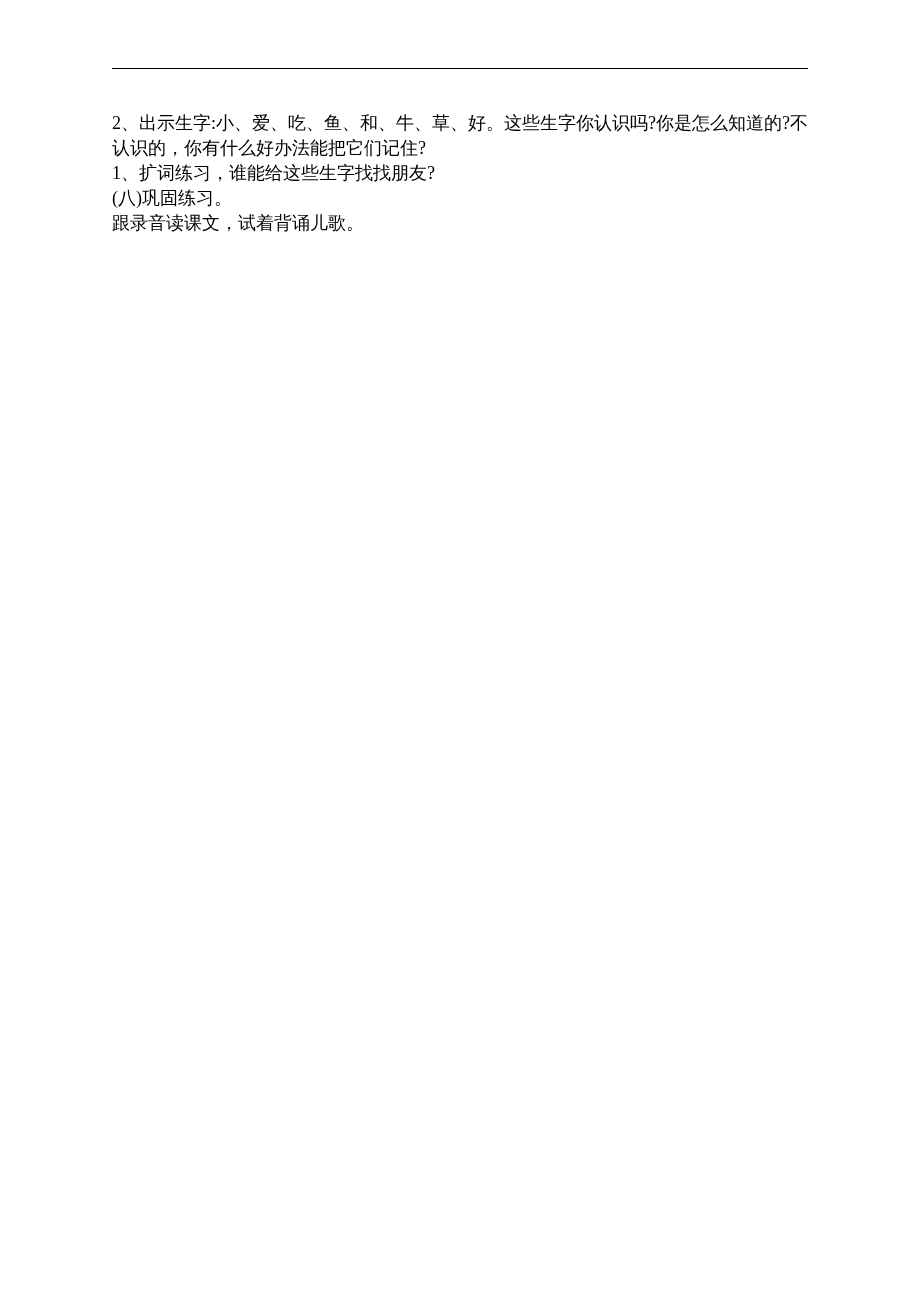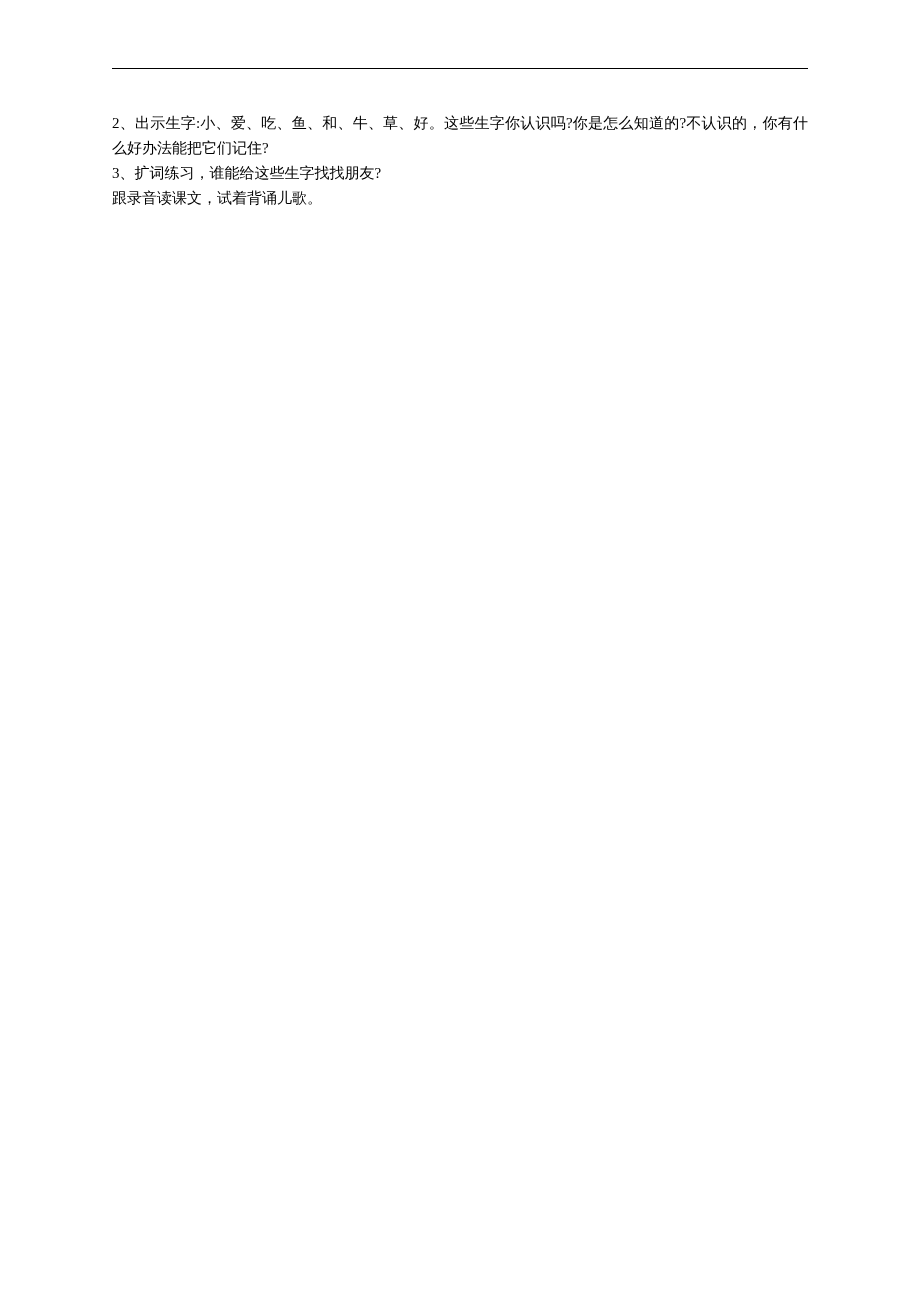--- a/index.html
+++ b/index.html
@@ -17,34 +17,35 @@
     height: 1302px;
     box-sizing: border-box;
     padding: 68px 112px 0 112px;
   }
   .top-rule {
     border-top: 1.5px solid #000;
     width: 100%;
     margin-bottom: 42px;
   }
   .content {
-    font-size: 15px;
+    font-size: 18px;
     line-height: 25px;
     letter-spacing: 0px;
   }
   .para {
     text-align: justify;
     text-justify: inter-ideograph;
     margin: 0;
     padding: 0;
   }
 </style>
 </head>
 <body>
 
 <div class="page">
   <div class="top-rule"></div>
   <div class="content">
     <p class="para">2、出示生字:小、爱、吃、鱼、和、牛、草、好。这些生字你认识吗?你是怎么知道的?不认识的，你有什么好办法能把它们记住?</p>
-    <p class="para">3、扩词练习，谁能给这些生字找找朋友?</p>
+    <p class="para">1、扩词练习，谁能给这些生字找找朋友?</p>
+    <p class="para">(八)巩固练习。</p>
     <p class="para">跟录音读课文，试着背诵儿歌。</p>
   </div>
 </div>
 
 </body></html>

